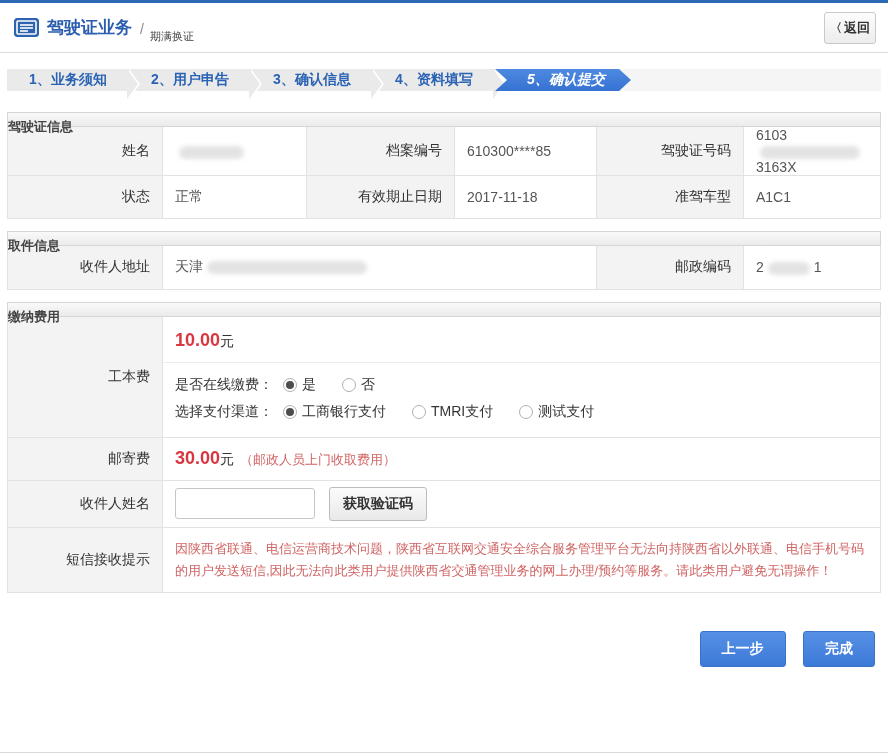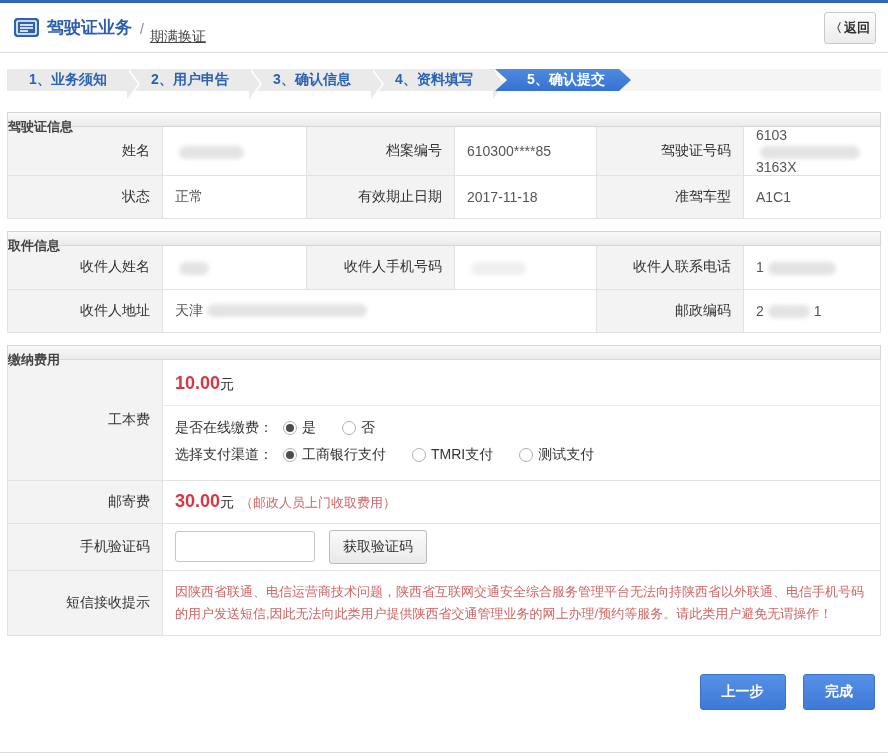--- a/index.html
+++ b/index.html
@@ -20,21 +20,21 @@
     display: flex;
     align-items: center;
     padding: 0 12px 0 14px;
     border-bottom: 1px solid #dcdcdc;
     background: #fff;
     justify-content: flex-end;
   }
   .header .title-icon { width: 25px; height: 19px; display: inline-block; }
   .header .title { font-size: 17px; font-weight: bold; color: #2a5db0; margin-left: 8px; }
   .header .crumb-sep { font-size: 14px; color: #888; margin: 2px 6px 0 8px; }
-  .header .subtitle { font-size: 14px; color: #444; margin-top: 18px; text-decoration: underline; }
+  .header .subtitle { font-size: 11px; color: #444; margin-top: 18px; }
   .back-btn {
     margin-left: auto;
     padding: 6px 5px;
     background: linear-gradient(#fdfdfd, #ececec);
     border: 1px solid #c9c9c9;
     border-radius: 3px;
     font-size: 13px;
     font-weight: bold;
     color: #333;
     cursor: pointer;
@@ -70,20 +70,21 @@
     border-left: 11px solid #ffffff; z-index: 2;
   }
   .step.active {
     width: 136px;
     margin-right: -12px;
     z-index: 4;
     background: linear-gradient(#4f8ae0, #3572d2);
     color: #fff;
     clip-path: polygon(0 0, calc(100% - 12px) 0, 100% 50%, calc(100% - 12px) 100%, 0 100%, 12px 50%);
     padding-left: 6px;
+    font-style: italic;
   }
   .step.active::before, .step.active::after { display: none; }
   .step.after-active { padding-left: 8px; }
   .step-filler { flex: 1; background: #f5f5f5; }
 
   
   .section { margin: 21px 7px 0; }
   .section.tight { margin-top: 12px; }
   .section-header {
     height: 15px; line-height: 28px;
@@ -134,21 +135,21 @@
   .opt-item { display: flex; align-items: center; margin-right: 26px; cursor: pointer; }
 
   .code-input {
     width: 140px; height: 31px; border: 1px solid #c6c6c6; border-radius: 3px;
     padding: 0 8px; font-size: 14px; vertical-align: middle;
   }
   .code-btn {
     margin-left: 10px; padding: 7px 13px;
     background: linear-gradient(#fbfbfb, #e9e9e9);
     border: 1px solid #bcbcbc; border-radius: 3px;
-    font-size: 14px; font-weight: normal; color: #333;
+    font-size: 14px; font-weight: bold; color: #333;
     vertical-align: middle; cursor: pointer;
   }
   .sms-tip {
     color: #d06464; font-size: 13px; line-height: 22px;
     padding: 10px 14px 10px 12px;
   }
 
   
   .footer { margin: 38px 13px 0; text-align: right; }
   .blue-btn {
@@ -236,28 +237,20 @@
   <table class="info">
     <colgroup>
         <col style="width:155px">
         <col style="width:144px">
         <col style="width:148px">
         <col style="width:142px">
         <col style="width:147px">
         <col>
       </colgroup>
     <tbody>
-        <tr>
-      <td class="lbl">收件人姓名</td>
-      <td class="val"><span class="blob" style="width:30px"></span></td>
-      <td class="lbl">收件人手机号码</td>
-      <td class="val"><span class="blob faint" style="width:55px"></span></td>
-      <td class="lbl">收件人联系电话</td>
-      <td class="val"><span>1</span><span class="blob" style="width:68px"></span></td>
-    </tr>
     <tr>
       <td class="lbl">收件人地址</td>
       <td class="val" colspan="3"><span>天津</span><span class="blob" style="width:160px"></span></td>
       <td class="lbl">邮政编码</td>
       <td class="val"><span>2</span><span class="blob" style="width:42px"></span><span>1</span></td>
     </tr>
   </tbody>
     </table>
 </div>
 
@@ -305,21 +298,21 @@
         </div>
       </td>
     </tr>
     <tr>
       <td class="lbl">邮寄费</td>
       <td class="val" style="height:42px">
         <span class="fee-num">30.00</span><span class="fee-unit">元</span><span class="fee-note">（邮政人员上门收取费用）</span>
       </td>
     </tr>
     <tr>
-      <td class="lbl">手机验证码</td>
+      <td class="lbl">收件人姓名</td>
       <td class="val" style="height:47px">
         <input class="code-input" type="text" value="" style="">
         <button class="code-btn">获取验证码</button>
       </td>
     </tr>
     <tr>
       <td class="lbl">短信接收提示</td>
       <td class="val pad0">
         <div class="sms-tip">因陕西省联通、电信运营商技术问题，陕西省互联网交通安全综合服务管理平台无法向持陕西省以外联通、电信手机号码的用户发送短信,因此无法向此类用户提供陕西省交通管理业务的网上办理/预约等服务。请此类用户避免无谓操作！</div>
       </td>

